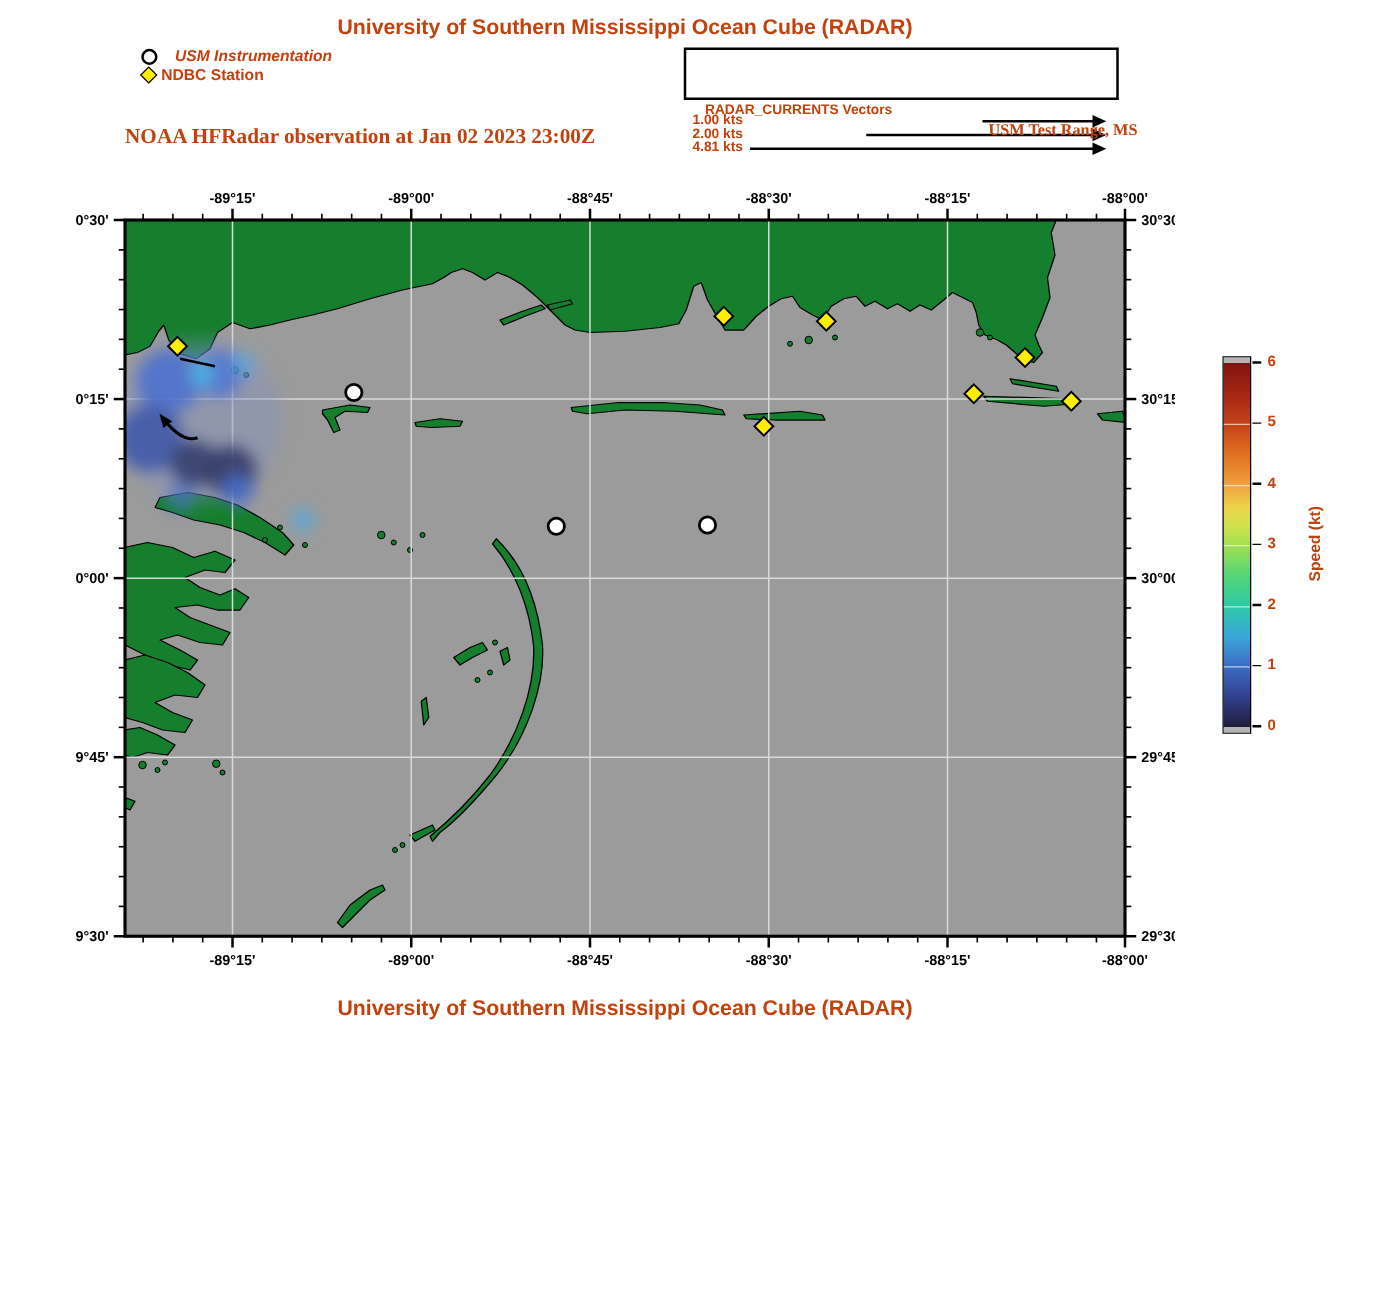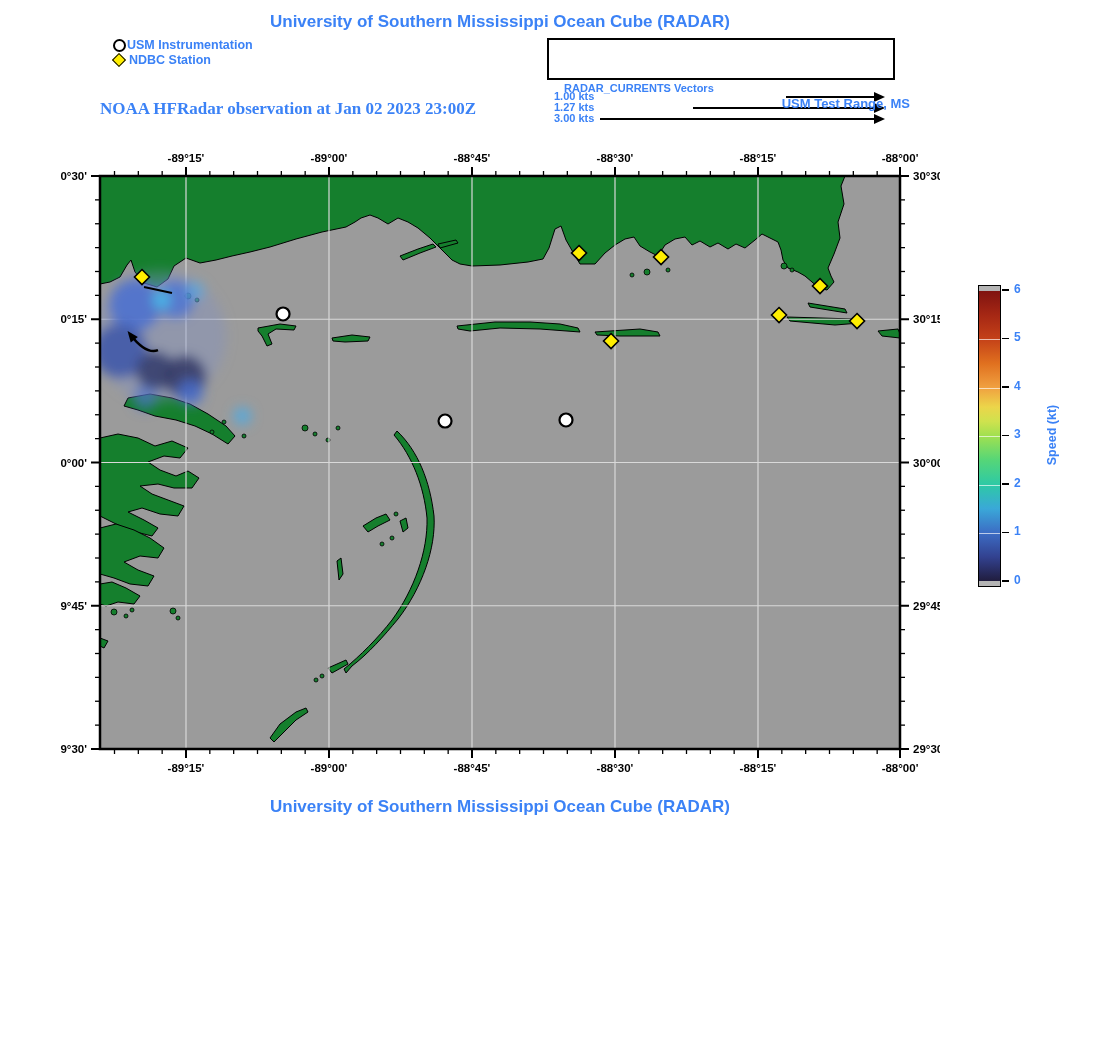--- a/index.html
+++ b/index.html
@@ -1,25 +1,25 @@
 <!DOCTYPE html>
 <html><head>
 <meta charset="utf-8">
 <style>
   html,body{margin:0;padding:0;background:#fff;}
   .page{position:relative;width:1100px;height:1050px;background:#ffffff;overflow:hidden;
-        font-family:"Liberation Sans",sans-serif;color:#3b82f6;}
+        font-family:"Liberation Sans",sans-serif;color:#c2410c;}
   .abs{position:absolute;}
   .title{font-size:17px;font-weight:bold;text-align:center;}
   #title-top{left:100px;top:12px;width:800px;}
   #title-bottom{left:100px;top:797px;width:800px;}
   #subtitle{left:100px;top:99px;width:820px;text-align:left;
             font-family:"Liberation Serif",serif;font-weight:bold;font-size:17px;}
   #range-label{left:720px;top:96px;width:190px;text-align:right;
-               font-family:Liberation Sans, sans-serif;font-weight:bold;font-size:13px;}
+               font-family:Liberation Serif, serif;font-weight:bold;font-size:13px;}
   
   .leg-label{font-size:12.5px;font-weight:bold;white-space:nowrap;}
   #leg-circle{left:113px;top:39px;width:9px;height:9px;border:2px solid #000;border-radius:50%;background:#fff;}
   #leg-diamond{left:114px;top:55px;width:8px;height:8px;background:#ffee00;border:1.5px solid #000;transform:rotate(45deg);}
   
   #vecbox{left:547px;top:38px;width:344px;height:38px;border:2.5px solid #000;background:#fff;}
   .vec-row{position:absolute;left:5px;right:8px;height:12px;margin-top:48px;}
   .vec-row .lbl{position:absolute;left:0;top:0;font-size:11px;font-weight:bold;line-height:11px;}
   .vec-row .line{position:absolute;top:5px;height:1.5px;background:#000;}
   .vec-row .head{position:absolute;top:0.5px;width:0;height:0;
@@ -38,37 +38,37 @@
   text{font-family:"Liberation Sans",sans-serif;}
 </style>
 </head>
 <body>
 
 <div class="page">
 
   <div class="abs title" id="title-top">University of Southern Mississippi Ocean Cube (RADAR)</div>
 
   <div class="abs" id="leg-circle"></div>
-  <div class="abs leg-label" style="left:127px;top:38px;">USM Instrumentation</div>
+  <div class="abs leg-label" style="left:140px;top:38px;font-style:italic;">USM Instrumentation</div>
   <div class="abs" id="leg-diamond"></div>
   <div class="abs leg-label" style="left:129px;top:53px;text-align:right;">NDBC Station</div>
 
   <div class="abs" id="vecbox">
       <div class="vec-row" style="top: 3px;">
         <span class="lbl">1.00 kts</span>
         <div class="line" style="width: 89px; right: 10px;"></div>
         <div class="head" style="right: 0px;"></div>
       </div>
       <div class="vec-row" style="top: 14px;">
-        <span class="lbl">1.27 kts</span>
+        <span class="lbl">2.00 kts</span>
         <div class="line" style="width: 182px; right: 10px;"></div>
         <div class="head" style="right: 0px;"></div>
       </div>
       <div class="vec-row" style="top: 25px;">
-        <span class="lbl">3.00 kts</span>
+        <span class="lbl">4.81 kts</span>
         <div class="line" style="width: 275px; right: 10px;"></div>
         <div class="head" style="right: 0px;"></div>
       </div>
     </div>
   <div class="abs" id="vec-caption">RADAR_CURRENTS Vectors</div>
 
   <div class="abs" id="subtitle">NOAA HFRadar observation at Jan 02 2023 23:00Z</div>
   <div class="abs" id="range-label">USM Test Range, MS</div>
 
   <div class="abs" id="map-wrap">

